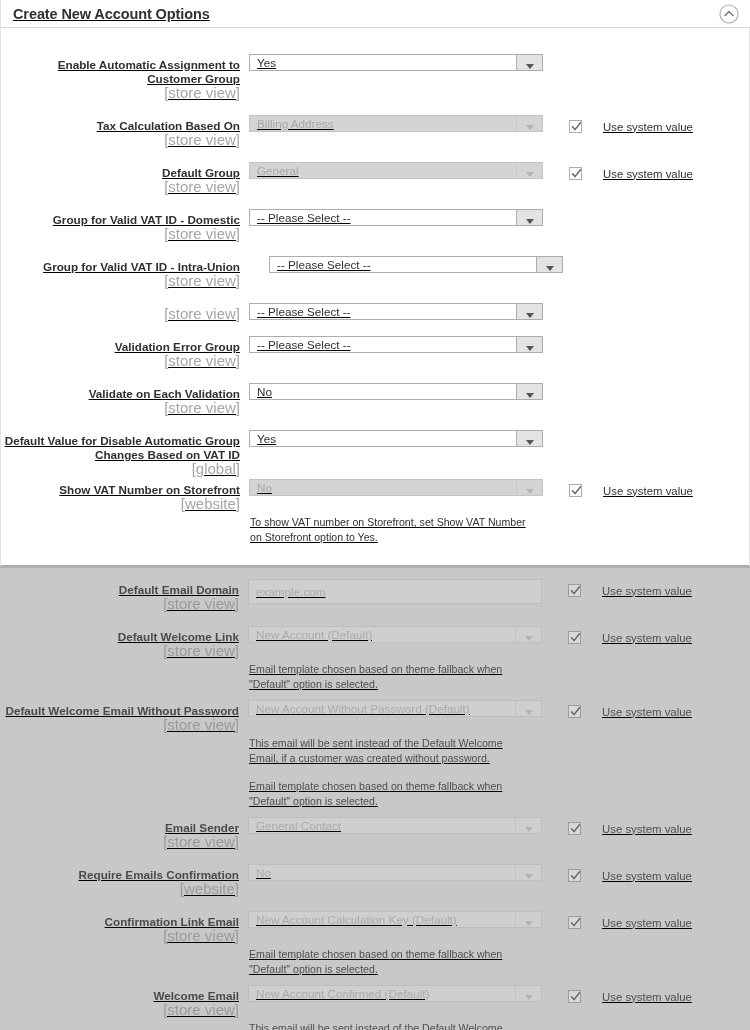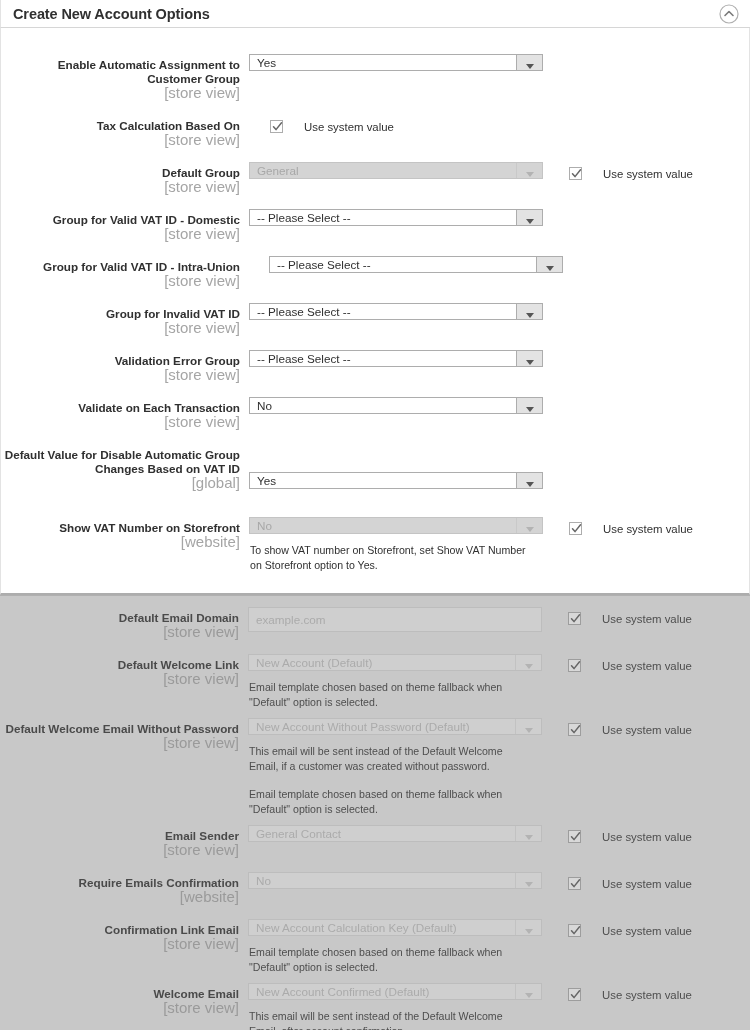--- a/index.html
+++ b/index.html
@@ -9,20 +9,21 @@
     background: #ffffff;
     font-family: "Liberation Sans", sans-serif;
     overflow: hidden;
   }
   #page {
     position: relative;
     width: 750px;
     height: 1030px;
     background: #b91c1c;
     overflow: hidden;
+    text-decoration: underline;
   }
 
   
   .section-header {
     position: relative;
     height: 28px;
     border-bottom: 1px solid #d6d6d6;
     border-left: 1px solid #e3e3e3;
     background: #ffffff;
     display: flex;
@@ -158,21 +159,21 @@
     font-size: 11.7px;
     color: #ababab;
     padding-left: 7px;
   }
 
   
   .note {
     font-size: 10.6px;
     color: #303030;
     line-height: 15px;
-    padding-top: 9px;
+    padding-top: 19px;
     padding-left: 1px;
     width: 284px;
   }
   .panel-gray .note { color: #4e4e4e; }
   .note.spaced { padding-top: 13px; }
 
   
   .sysval {
     display: flex;
     align-items: center;
@@ -224,20 +225,28 @@
               </span>
             </div>
           </div>
           <div class="sys-col"></div>
         </div>
         <div class="row" style="margin-bottom: 16px;">
           <div class="label-col">
             <span class="label-text">Tax Calculation Based On</span>
             <span class="scope-text">[store view]</span>
           </div>
+          <div class="field-col">
+            <div class="select disabled" style="width: 294px;">
+              <span class="value">Billing Address</span>
+              <span class="arrow-box">
+                <span class="tri"></span>
+              </span>
+            </div>
+          </div>
           <div class="sys-col">
             <label class="sysval">
               <span class="checkbox">
                 <svg width="13" height="13" viewBox="0 0 13 13">
                   <polyline points="2.5,6.8 5,9.6 10.5,2.8" fill="none" stroke="#666666" stroke-width="1.5" stroke-linecap="round" stroke-linejoin="round"></polyline>
                 </svg>
               </span>
               <span class="sysval-label">Use system value</span>
             </label>
           </div>
@@ -291,21 +300,20 @@
               <span class="value">-- Please Select --</span>
               <span class="arrow-box">
                 <span class="tri"></span>
               </span>
             </div>
           </div>
           <div class="sys-col"></div>
         </div>
         <div class="row" style="margin-bottom: 16px;">
           <div class="label-col">
-            <span class="label-text">Group for Invalid VAT ID</span>
             <span class="scope-text">[store view]</span>
           </div>
           <div class="field-col">
             <div class="select" style="width: 294px;">
               <span class="value">-- Please Select --</span>
               <span class="arrow-box">
                 <span class="tri"></span>
               </span>
             </div>
           </div>
@@ -321,34 +329,34 @@
               <span class="value">-- Please Select --</span>
               <span class="arrow-box">
                 <span class="tri"></span>
               </span>
             </div>
           </div>
           <div class="sys-col"></div>
         </div>
         <div class="row" style="margin-bottom: 16px;">
           <div class="label-col">
-            <span class="label-text">Validate on Each Transaction</span>
+            <span class="label-text">Validate on Each Validation</span>
             <span class="scope-text">[store view]</span>
           </div>
           <div class="field-col">
             <div class="select" style="width: 294px;">
               <span class="value">No</span>
               <span class="arrow-box">
                 <span class="tri"></span>
               </span>
             </div>
           </div>
           <div class="sys-col"></div>
         </div>
-        <div class="row" style="margin-bottom: 28px; align-items: flex-end;">
+        <div class="row" style="margin-bottom: 4px;">
           <div class="label-col">
             <span class="label-text">Default Value for Disable Automatic Group Changes Based on VAT ID</span>
             <span class="scope-text">[global]</span>
           </div>
           <div class="field-col">
             <div class="select" style="width: 294px;">
               <span class="value">Yes</span>
               <span class="arrow-box">
                 <span class="tri"></span>
               </span>

